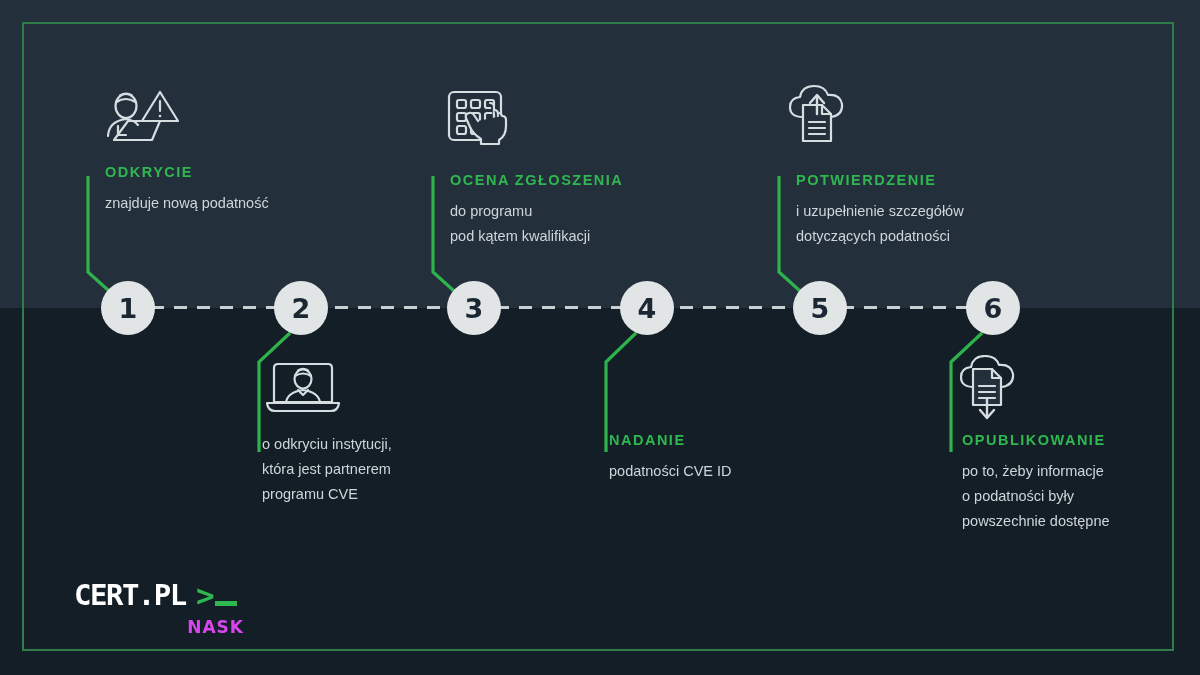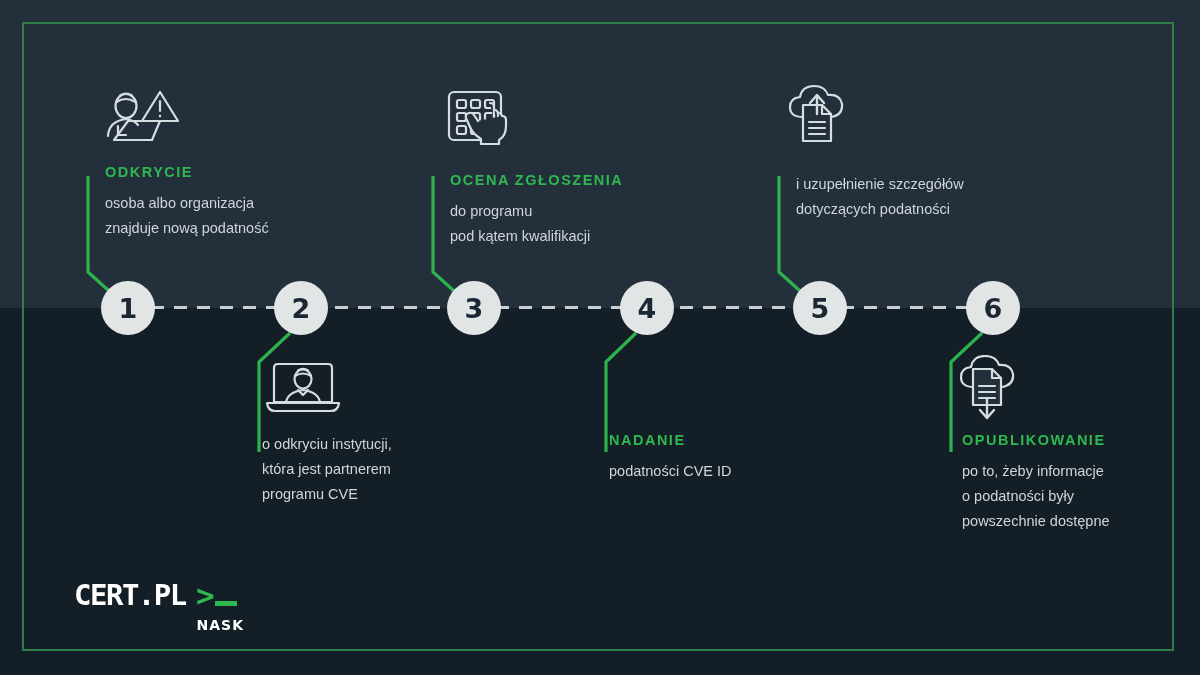--- a/index.html
+++ b/index.html
@@ -100,22 +100,22 @@
     left: 74px; top: 558px;
     width: 170px;
     margin-top: 21px;
   }
   .logo-main {
     display: block;
   }
   .logo-nask {
     position: absolute;
     right: 0; top: 38px;
-    color: #ffffff;
-    font-size: 14px;
+    color: #d946ef;
+    font-size: 17px;
     font-weight: bold;
     letter-spacing: 1px;
     font-family: "DejaVu Sans", sans-serif;
   }
 </style>
 </head>
 <body>
 
 <div id="canvas">
 
@@ -247,31 +247,31 @@
   </div>
   <div class="node" style="left:793px; top:281px;">
     <span>5</span>
   </div>
   <div class="node" style="left:966px; top:281px;">
     <span>6</span>
   </div>
 
   <div class="step" style="left:105px; top:164px;">
     <div class="heading">ODKRYCIE</div>
-    <div class="line">osoba albo organizacja</div>
     <div class="line">znajduje nową podatność</div>
   </div>
 
   <div class="step" style="left:450px; top:172px;">
     <div class="heading">OCENA ZGŁOSZENIA</div>
     <div class="line">do programu</div>
     <div class="line">pod kątem kwalifikacji</div>
   </div>
 
   <div class="step" style="left:796px; top:172px;">
+    <div class="heading">POTWIERDZENIE</div>
     <div class="line">i uzupełnienie szczegółów</div>
     <div class="line">dotyczących podatności</div>
   </div>
 
   <div class="step" style="left:262px; top:432px;">
     <div class="line">o odkryciu instytucji,</div>
     <div class="line">która jest partnerem</div>
     <div class="line">programu CVE</div>
   </div>
 

